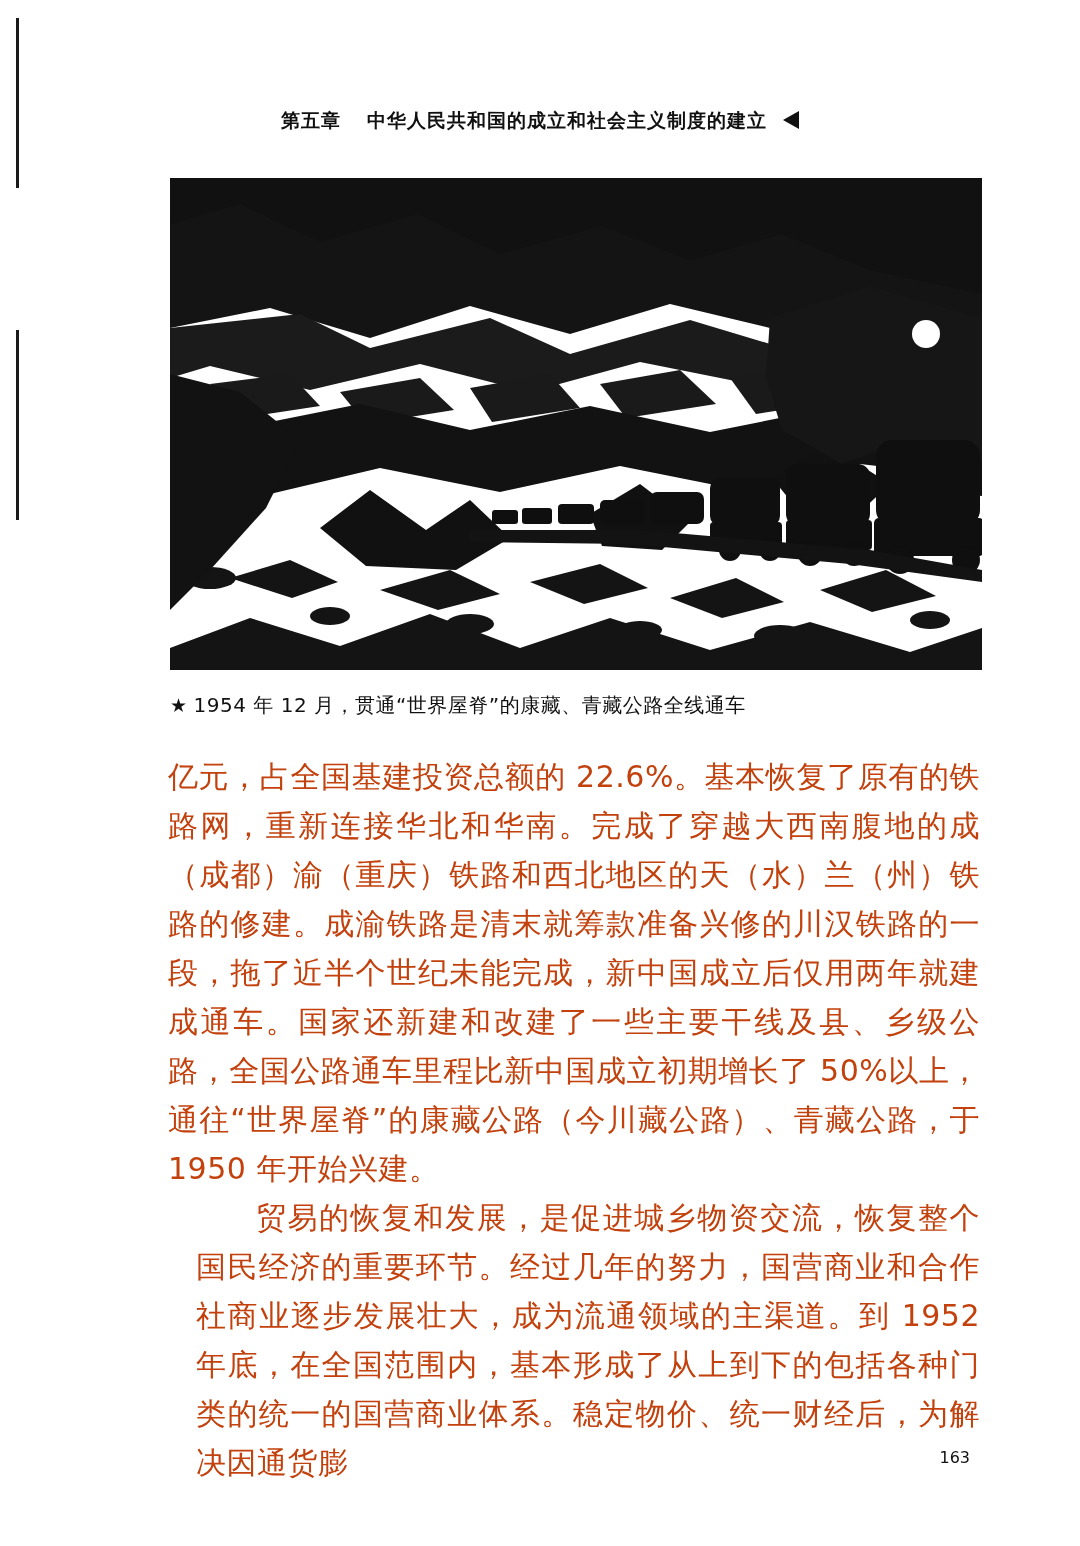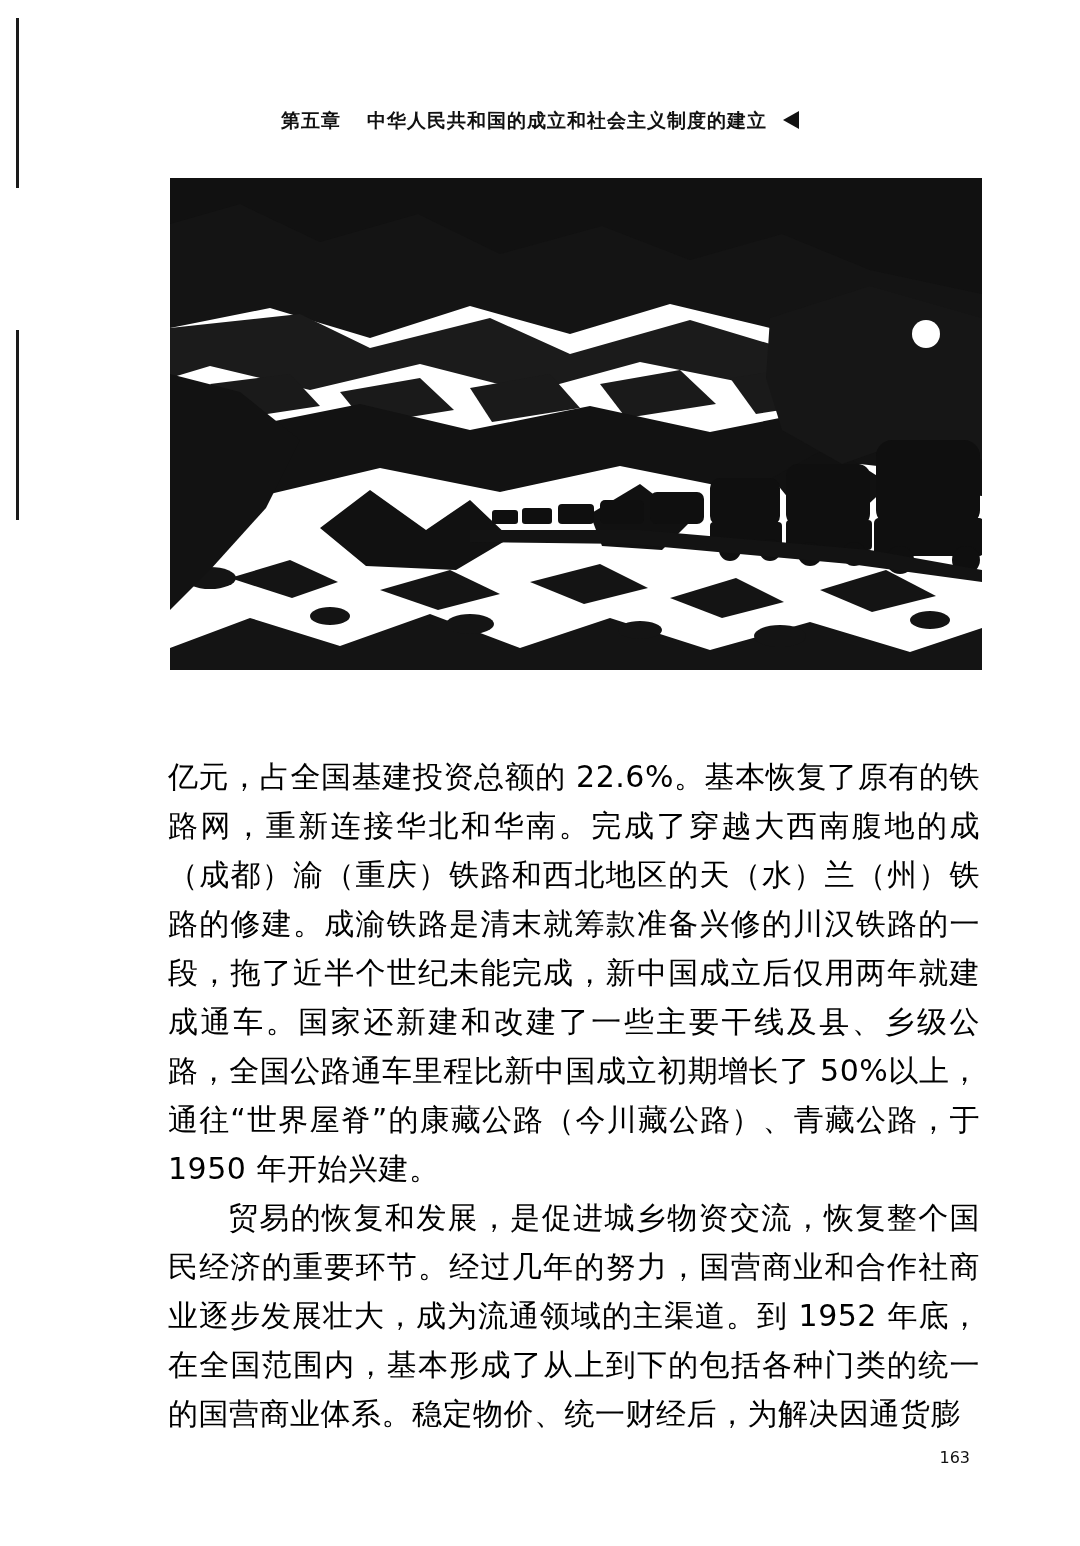--- a/index.html
+++ b/index.html
@@ -86,26 +86,26 @@
   .body {
     position: absolute;
     top: 752px;
     left: 168px;
     width: 812px;
   }
   .para {
     font-family: "DejaVu Sans", sans-serif;
     font-size: 30px;
     line-height: 49px;
-    color: #000000;
+    color: #c2410c;
     text-align: justify;
     letter-spacing: 0.5px;
     margin: 0;
   }
-  .para.indent { text-indent: 60px; }
+  .para.indent { text-indent: 60px; margin-left: 28px; }
 
   .folio {
     position: absolute;
     top: 1448px;
     right: 110px;
     font-family: "DejaVu Sans", sans-serif;
     font-size: 16px;
     color: #111;
   }
 </style>
@@ -189,20 +189,23 @@
         <ellipse cx="300" cy="446" rx="24" ry="10"></ellipse>
         <ellipse cx="470" cy="452" rx="22" ry="9"></ellipse>
         <ellipse cx="610" cy="458" rx="26" ry="11"></ellipse>
         <ellipse cx="760" cy="442" rx="20" ry="9"></ellipse>
       </g>
 
       <path d="M0,196 L70,214 L130,262 L96,330 L40,392 L0,432 Z" fill="#121212"></path>
     </svg>
   </div>
 
+  <div class="caption">
+    <span class="star">★</span><span>1954 年 12 月，贯通“世界屋脊”的康藏、青藏公路全线通车</span>
+  </div>
 
   <div class="body">
     <p class="para">亿元，占全国基建投资总额的 22.6%。基本恢复了原有的铁路网，重新连接华北和华南。完成了穿越大西南腹地的成（成都）渝（重庆）铁路和西北地区的天（水）兰（州）铁路的修建。成渝铁路是清末就筹款准备兴修的川汉铁路的一段，拖了近半个世纪未能完成，新中国成立后仅用两年就建成通车。国家还新建和改建了一些主要干线及县、乡级公路，全国公路通车里程比新中国成立初期增长了 50%以上，通往“世界屋脊”的康藏公路（今川藏公路）、青藏公路，于 1950 年开始兴建。</p>
     <p class="para indent">贸易的恢复和发展，是促进城乡物资交流，恢复整个国民经济的重要环节。经过几年的努力，国营商业和合作社商业逐步发展壮大，成为流通领域的主渠道。到 1952 年底，在全国范围内，基本形成了从上到下的包括各种门类的统一的国营商业体系。稳定物价、统一财经后，为解决因通货膨</p>
   </div>
 
   <div class="folio">163</div>
 
 </div>
 

